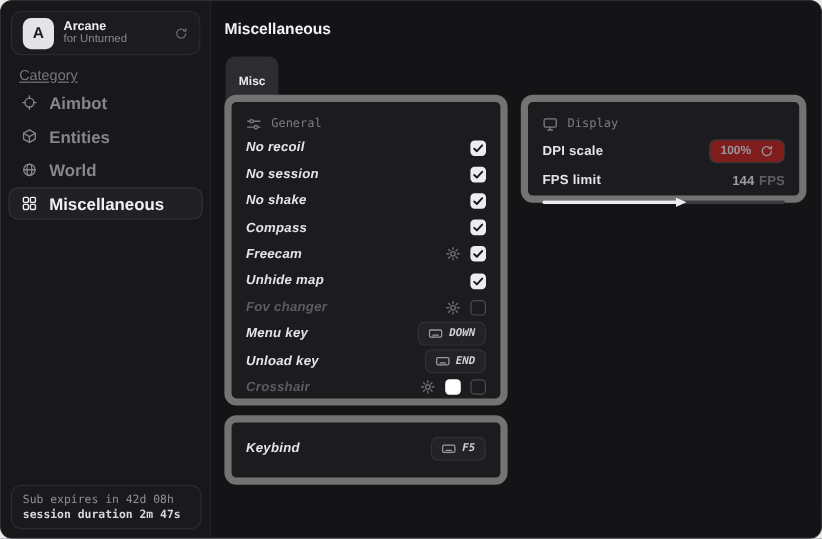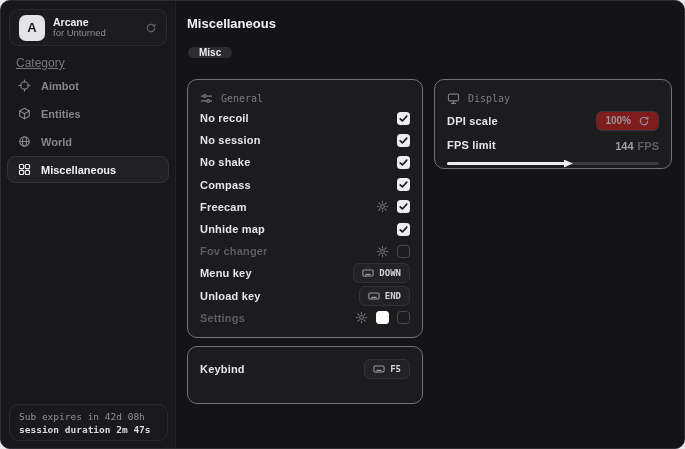--- a/index.html
+++ b/index.html
@@ -27,51 +27,51 @@
   }
   .brand-text{display:flex;flex-direction:column;line-height:1.15;}
   .brand-name{font-size:10.5px;font-weight:bold;color:#eeeef2;}
   .brand-sub{font-size:9.5px;color:#8a8a91;}
   .brand-action{margin-left:auto;color:#6b6b72;display:grid;place-items:center;cursor:pointer;}
   .category-label{position:absolute;left:15px;top:55px;font-size:12px;color:#76767d;text-decoration:underline;}
   .nav{position:absolute;left:6px;right:6px;top:71px;display:flex;flex-direction:column;}
   .nav-item{
     height:27px;margin-bottom:1px;display:flex;align-items:center;gap:10px;
     padding:0 10px;border-radius:8px;border:1px solid transparent;
-    color:#85858c;font-size:11px;font-weight:600;cursor:pointer;box-sizing:border-box;text-align:right;
+    color:#85858c;font-size:14px;font-weight:600;cursor:pointer;box-sizing:border-box;text-align:right;
   }
   .nav-item.active{background:#212125;border-color:#323238;color:#f1f1f5;}
   .nav-item .icon{display:grid;place-items:center;}
   .sb-footer{
     position:absolute;left:8px;right:7px;bottom:7px;height:37px;box-sizing:border-box;
     border:1px solid #2a2a2f;border-radius:9px;background:#1a1a1e;
     display:flex;flex-direction:column;justify-content:center;gap:2px;padding:0 9px;
   }
   .sb-footer .line1{font-family:"DejaVu Sans Mono",monospace;font-size:9.5px;color:#8f8f96;}
   .sb-footer .line2{font-family:"DejaVu Sans Mono",monospace;font-size:9.5px;font-weight:bold;color:#d8d8dc;}
   
   .main{position:absolute;left:176px;top:0;right:0;bottom:0;background:#141417;}
   .page-title{position:absolute;left:10px;top:15px;font-size:13px;font-weight:bold;color:#f3f3f7;}
   .tabs{position:absolute;left:11px;top:46px;display:flex;gap:6px;}
   .tab-chip{
-    background:#2c2c31;border-radius:8px;padding:0 11px;font-size:10px;
+    background:#2c2c31;border-radius:8px;padding:16px 11px;font-size:10px;
     font-weight:600;color:#ebebef;cursor:pointer;
   }
   .panel{
-    position:absolute;background:#1c1c1f;border:1px solid #737373;border-radius:10px;
+    position:absolute;background:#1c1c1f;border:6px solid #737373;border-radius:10px;
     box-sizing:border-box;padding:9px 12px;
   }
   .panel-general{left:10px;top:78px;width:236px;height:259px;}
   .panel-battle{left:10px;top:345px;width:236px;height:58px;}
   .panel-display{left:257px;top:78px;width:238px;height:90px;}
   .panel-header{
     display:flex;align-items:center;gap:8px;color:#7b7b82;
     font-family:"DejaVu Sans Mono",monospace;font-size:10px;height:18px;
   }
-  .rows{display:flex;flex-direction:column;}
+  .rows{display:flex;flex-direction:column;font-style:italic;}
   .row{display:flex;align-items:center;justify-content:space-between;height:22.2px;}
   .panel-battle .row{height:26px;}
   .row-label{font-size:11px;font-weight:bold;color:#e5e5e9;letter-spacing:.2px;}
   .row.disabled .row-label{color:#5c5c63;}
   .controls{display:flex;align-items:center;gap:8px;}
   .checkbox{
     width:13px;height:13px;border-radius:3.5px;box-sizing:border-box;cursor:pointer;
     display:grid;place-items:center;
   }
   .checkbox.checked{background:#ededf0;}
@@ -291,21 +291,21 @@
                   <svg viewBox="0 0 16 16" width="12" height="12" fill="none" stroke="currentColor" stroke-width="1.4" stroke-linecap="round" stroke-linejoin="round">
                     <rect x="1.2" y="4" width="13.6" height="8" rx="1.6"></rect>
                     <path d="M5 12v0M5 9.8h6"></path>
                   </svg>
                 </span>
                 <span>END</span>
               </span>
             </span>
           </div>
           <div class="row disabled">
-            <span class="row-label">Settings</span>
+            <span class="row-label">Crosshair</span>
             <span class="controls">
               <span class="icon row-gear">
                 <svg viewBox="0 0 16 16" width="13" height="13" fill="none" stroke="currentColor" stroke-width="1.4" stroke-linecap="round" stroke-linejoin="round">
                   <circle cx="8" cy="8" r="2.3"></circle>
                   <path d="M8 1.6v2M8 12.4v2M1.6 8h2M12.4 8h2M3.5 3.5l1.4 1.4M11.1 11.1l1.4 1.4M12.5 3.5l-1.4 1.4M4.9 11.1l-1.4 1.4"></path>
                 </svg>
               </span>
               <span class="swatch" style="background: rgb(255, 255, 255);"></span>
               <span class="checkbox unchecked"></span>
             </span>

